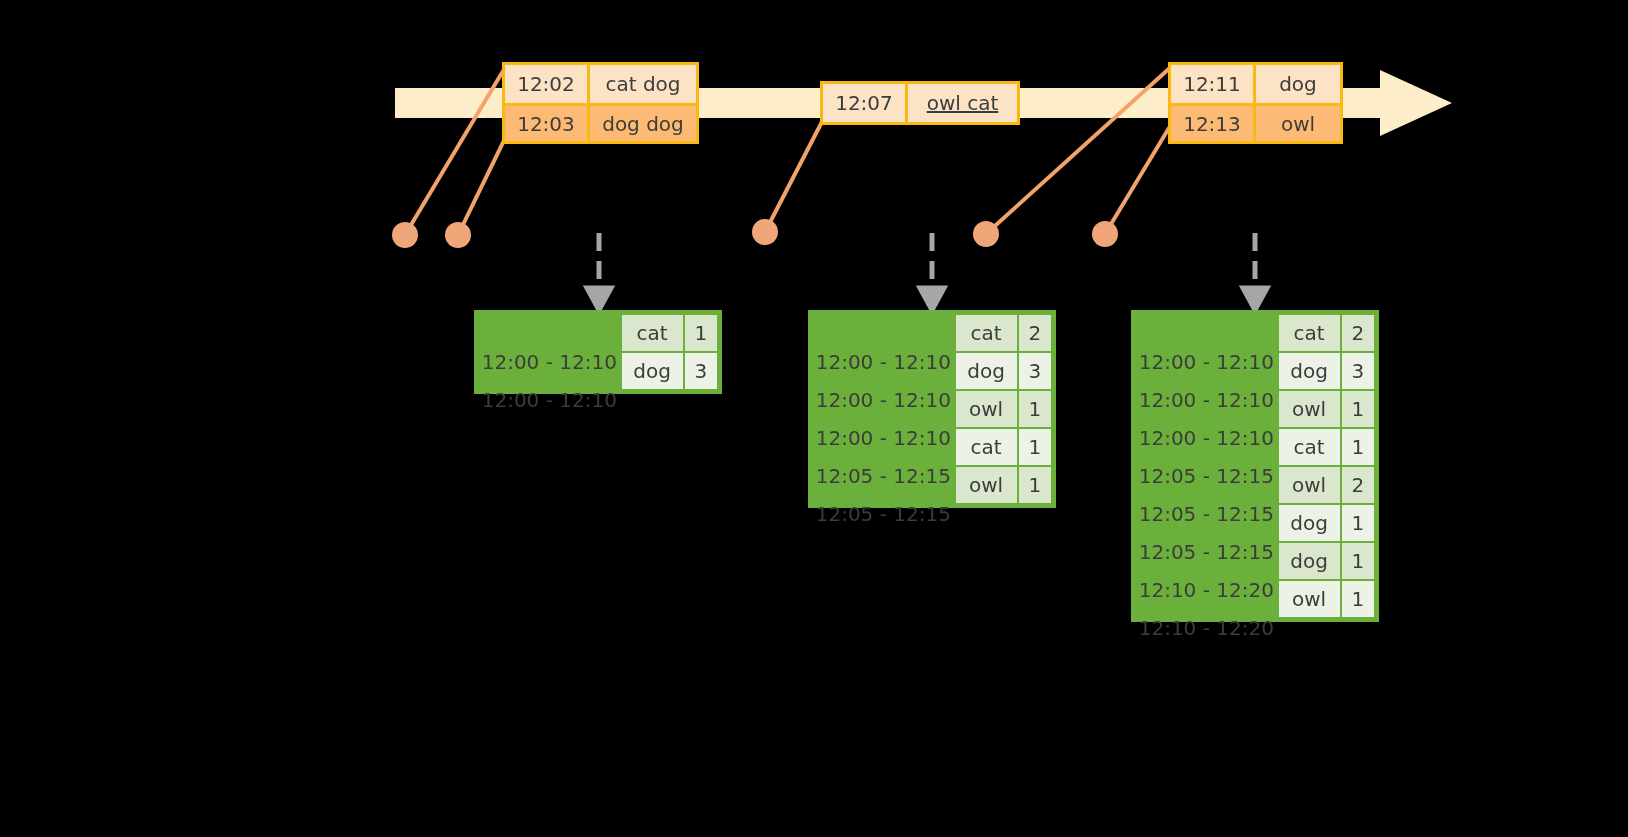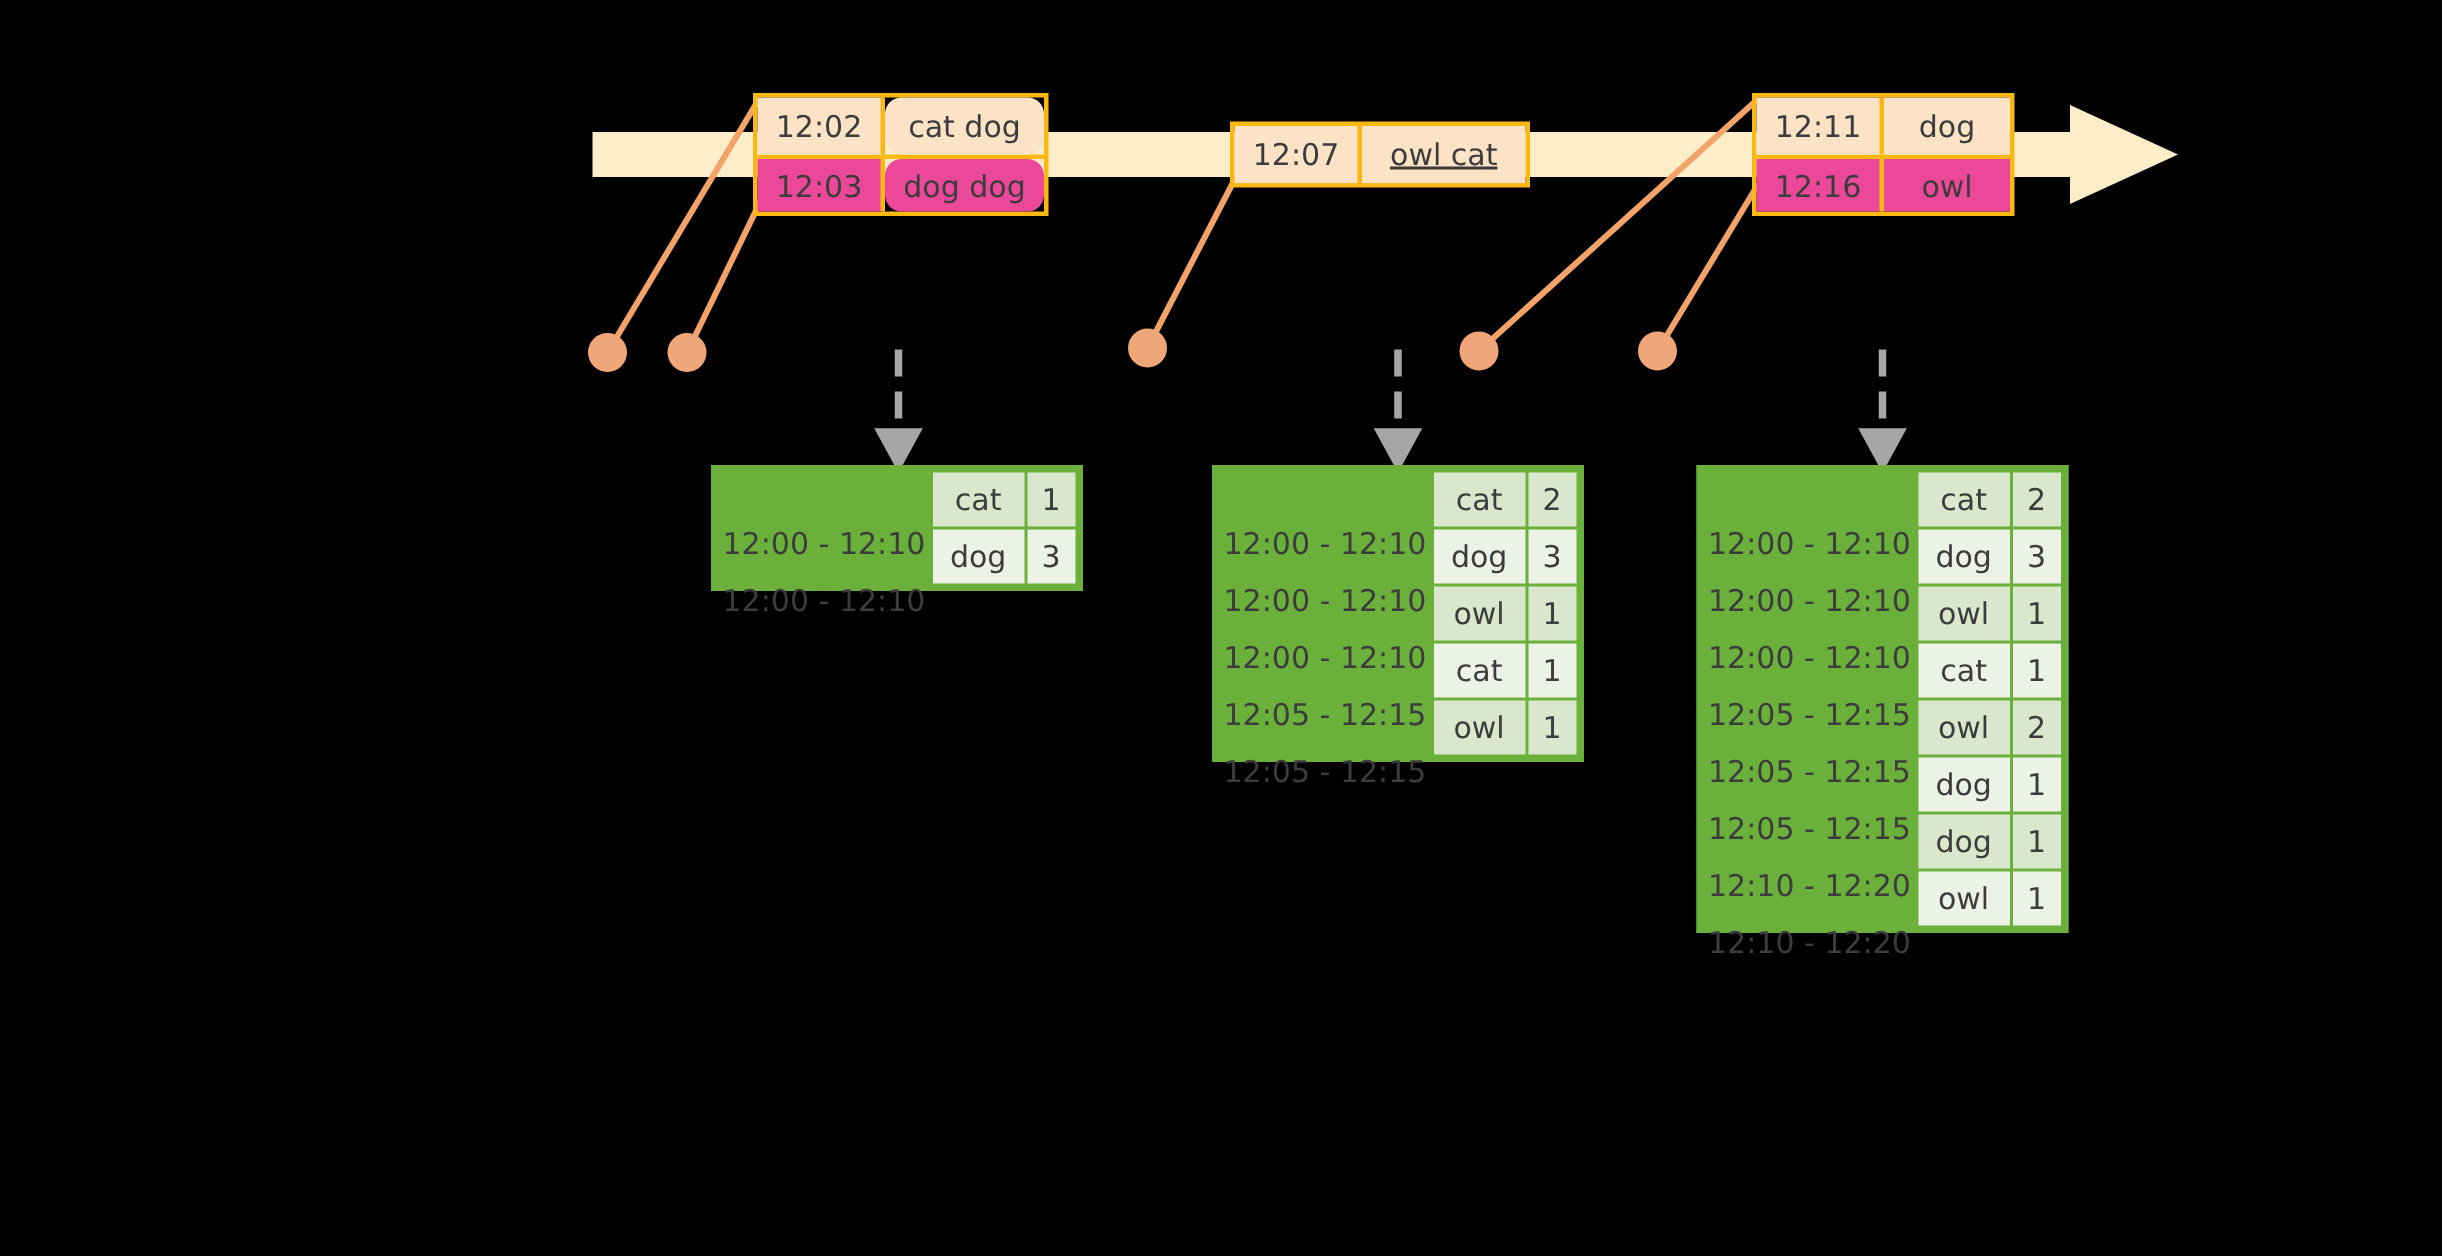--- a/index.html
+++ b/index.html
@@ -15,24 +15,24 @@
   
   .event-box{position:absolute;border:3px solid #f9b912;box-sizing:border-box;}
   .event-row{display:flex;height:38px;box-sizing:border-box;}
   .event-row + .event-row{border-top:3px solid #f9b912;}
   .event-time,.event-words{
       display:flex;align-items:center;justify-content:center;
       font-size:20px;color:#3c3c3c;box-sizing:border-box;}
   .event-time{width:85px;border-right:3px solid #f9b912;}
   .event-words{flex:1;}
   .tone-a .event-time,.tone-a .event-words{background:#fce3c6;}
-  .tone-b .event-time,.tone-b .event-words{background:#ec4899;}
+  .tone-b .event-time,.tone-b .event-words{background:#fdba74;}
 
   #event-box-1{left:502px;top:62px;width:197px;}
-  #event-box-1 .event-words{width:112px;border-radius:11px;}
+  #event-box-1 .event-words{width:112px;}
   #event-box-2{left:820px;top:81px;width:200px;}
   #event-box-2 .event-words{width:111px;text-decoration:underline;}
   #event-box-3{left:1168px;top:62px;width:175px;}
   #event-box-3 .event-words{width:90px;}
 
   
   #connectors{position:absolute;left:0;top:0;width:1628px;height:837px;pointer-events:none;}
 
   
   .result-table{position:absolute;border:4px solid #6bb03a;box-sizing:border-box;background:#6bb03a;}
@@ -113,21 +113,21 @@
       <div class="event-words">owl cat</div>
     </div>
   </div>
 
   <div class="event-box" id="event-box-3">
     <div class="event-row tone-a">
       <div class="event-time">12:11</div>
       <div class="event-words">dog</div>
     </div>
     <div class="event-row tone-b">
-      <div class="event-time">12:16</div>
+      <div class="event-time">12:13</div>
       <div class="event-words">owl</div>
     </div>
   </div>
 
   <div class="result-table" id="table-1">
       <div class="res-row shade-dark">
         <div class="res-cell res-win">12:00 - 12:10</div>
         <div class="res-cell res-key">cat</div>
         <div class="res-cell res-cnt">1</div>
       </div>

